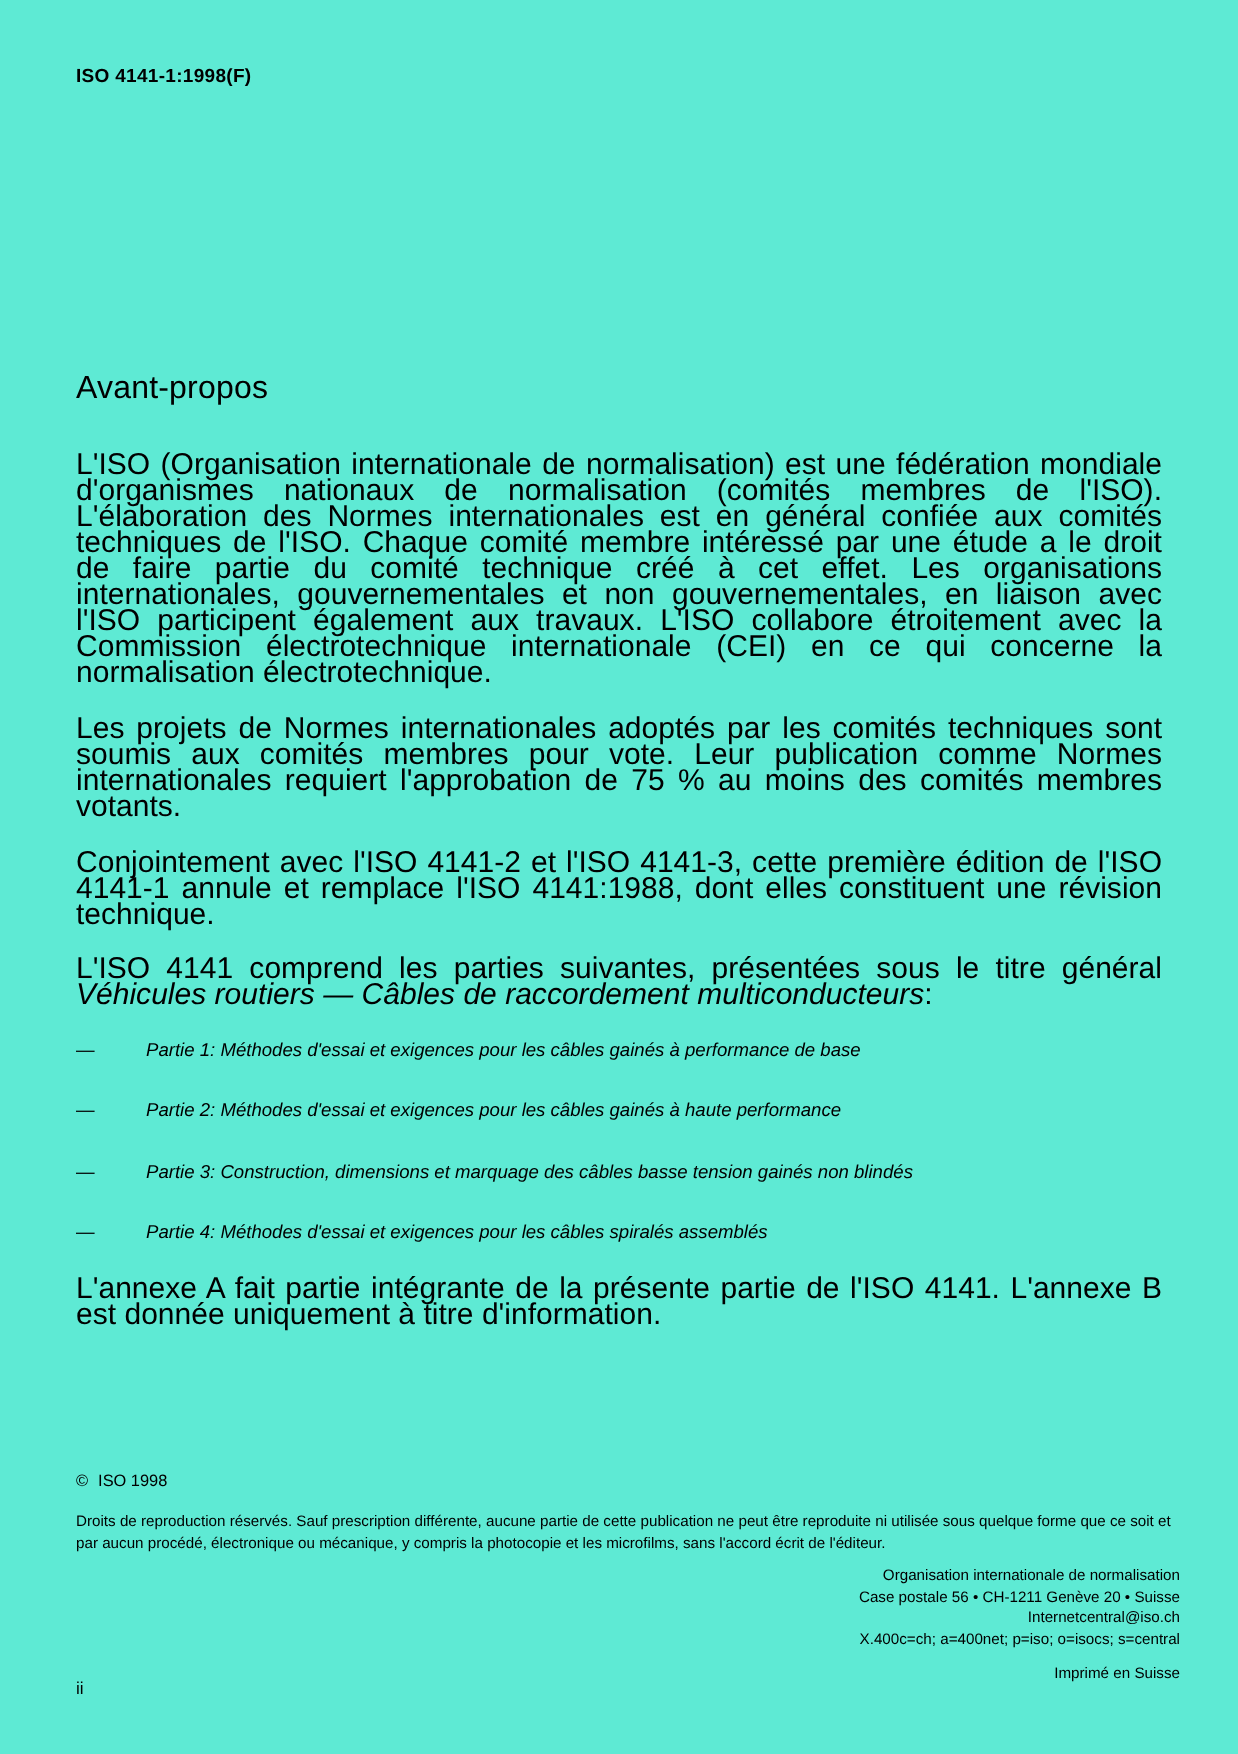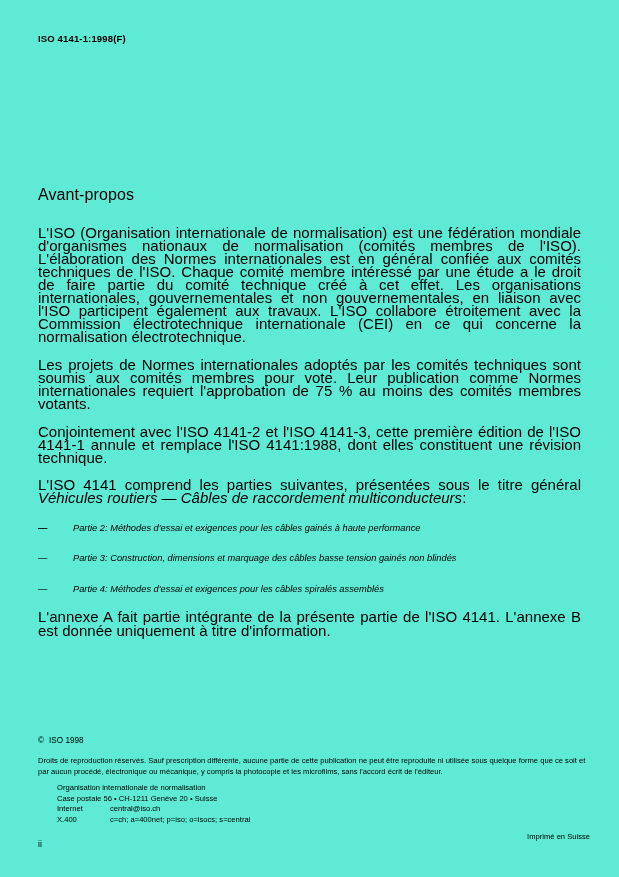--- a/index.html
+++ b/index.html
@@ -85,20 +85,21 @@
     line-height: 10.6px;
     margin: 0 0 6px 0;
     width: 552px;
     text-align: left;
   }
   .address {
     margin: 0 0 6px 0;
     padding-left: 19px;
     font-size: 7.6px;
     line-height: 10.6px;
+    text-align: right;
   }
   .addr-row { display: block; white-space: nowrap; }
   .addr-label {
     display: inline-block;
     width: 53px;
   }
   .printed {
     font-size: 7.6px;
     line-height: 10.6px;
     margin: 0;
@@ -127,20 +128,21 @@
     <p class="body-text">Les projets de Normes internationales adoptés par les comités techniques sont soumis aux comités membres pour vote. Leur publication comme Normes internationales requiert l'approbation de 75 % au moins des comités membres votants.</p>
 
 
     <p class="body-text">Conjointement avec l'ISO 4141-2 et l'ISO 4141-3, cette première édition de l'ISO 4141-1 annule et remplace l'ISO 4141:1988, dont elles constituent une révision technique.</p>
 
     <p class="body-text"><span>L'ISO 4141 comprend les parties suivantes, présentées sous le titre général </span><span class="it">Véhicules routiers — Câbles de raccordement multiconducteurs</span><span>:</span></p>
 
     <div class="list-block">
       <div class="list-item">
         <span class="list-dash">—</span>
+        <span>Partie 1: Méthodes d'essai et exigences pour les câbles gainés à performance de base</span>
       </div>
       <div class="list-item">
         <span class="list-dash">—</span>
         <span>Partie 2: Méthodes d'essai et exigences pour les câbles gainés à haute performance</span>
       </div>
       <div class="list-item">
         <span class="list-dash">—</span>
         <span>Partie 3: Construction, dimensions et marquage des câbles basse tension gainés non blindés</span>
       </div>
       <div class="list-item">

